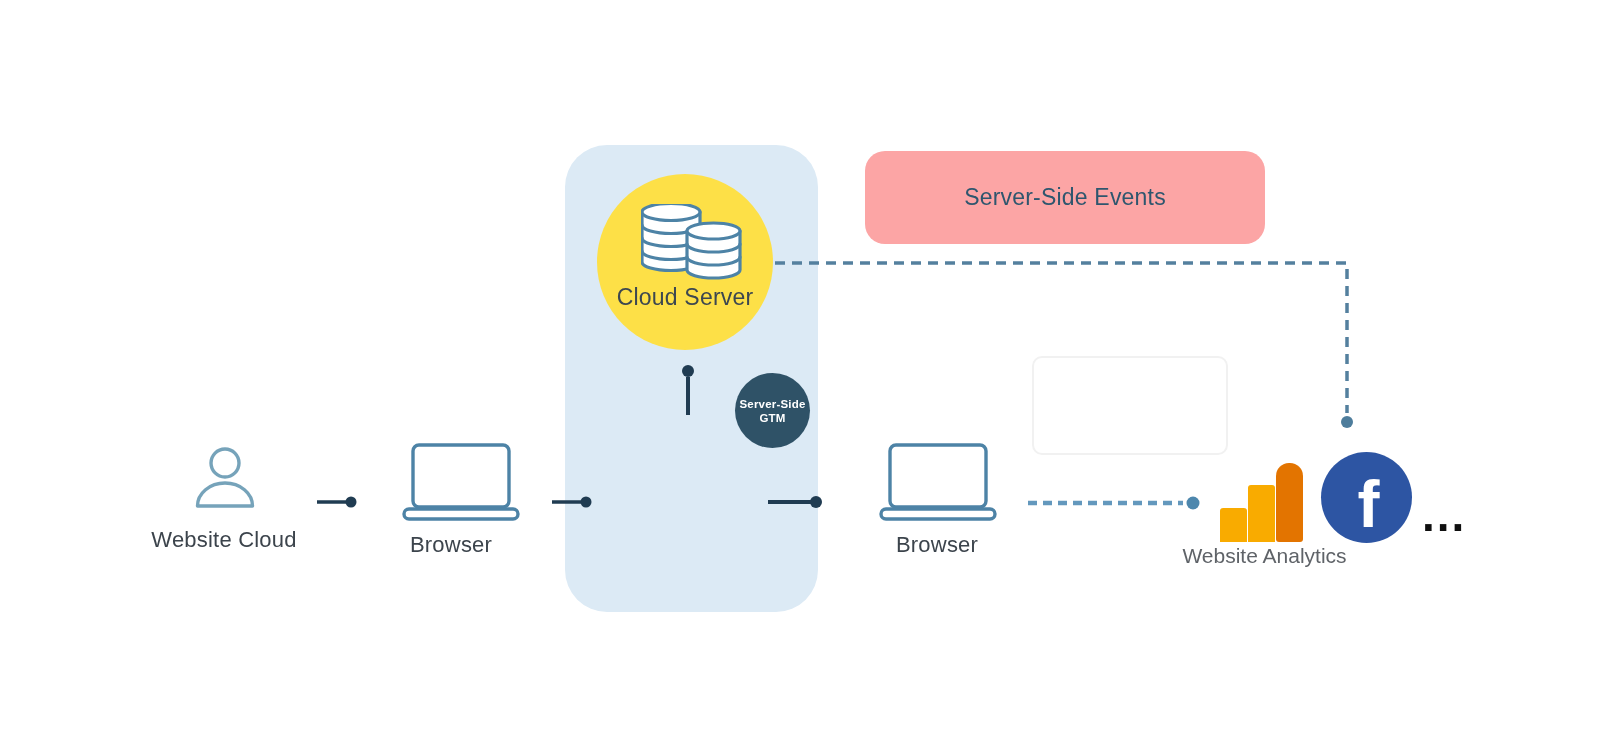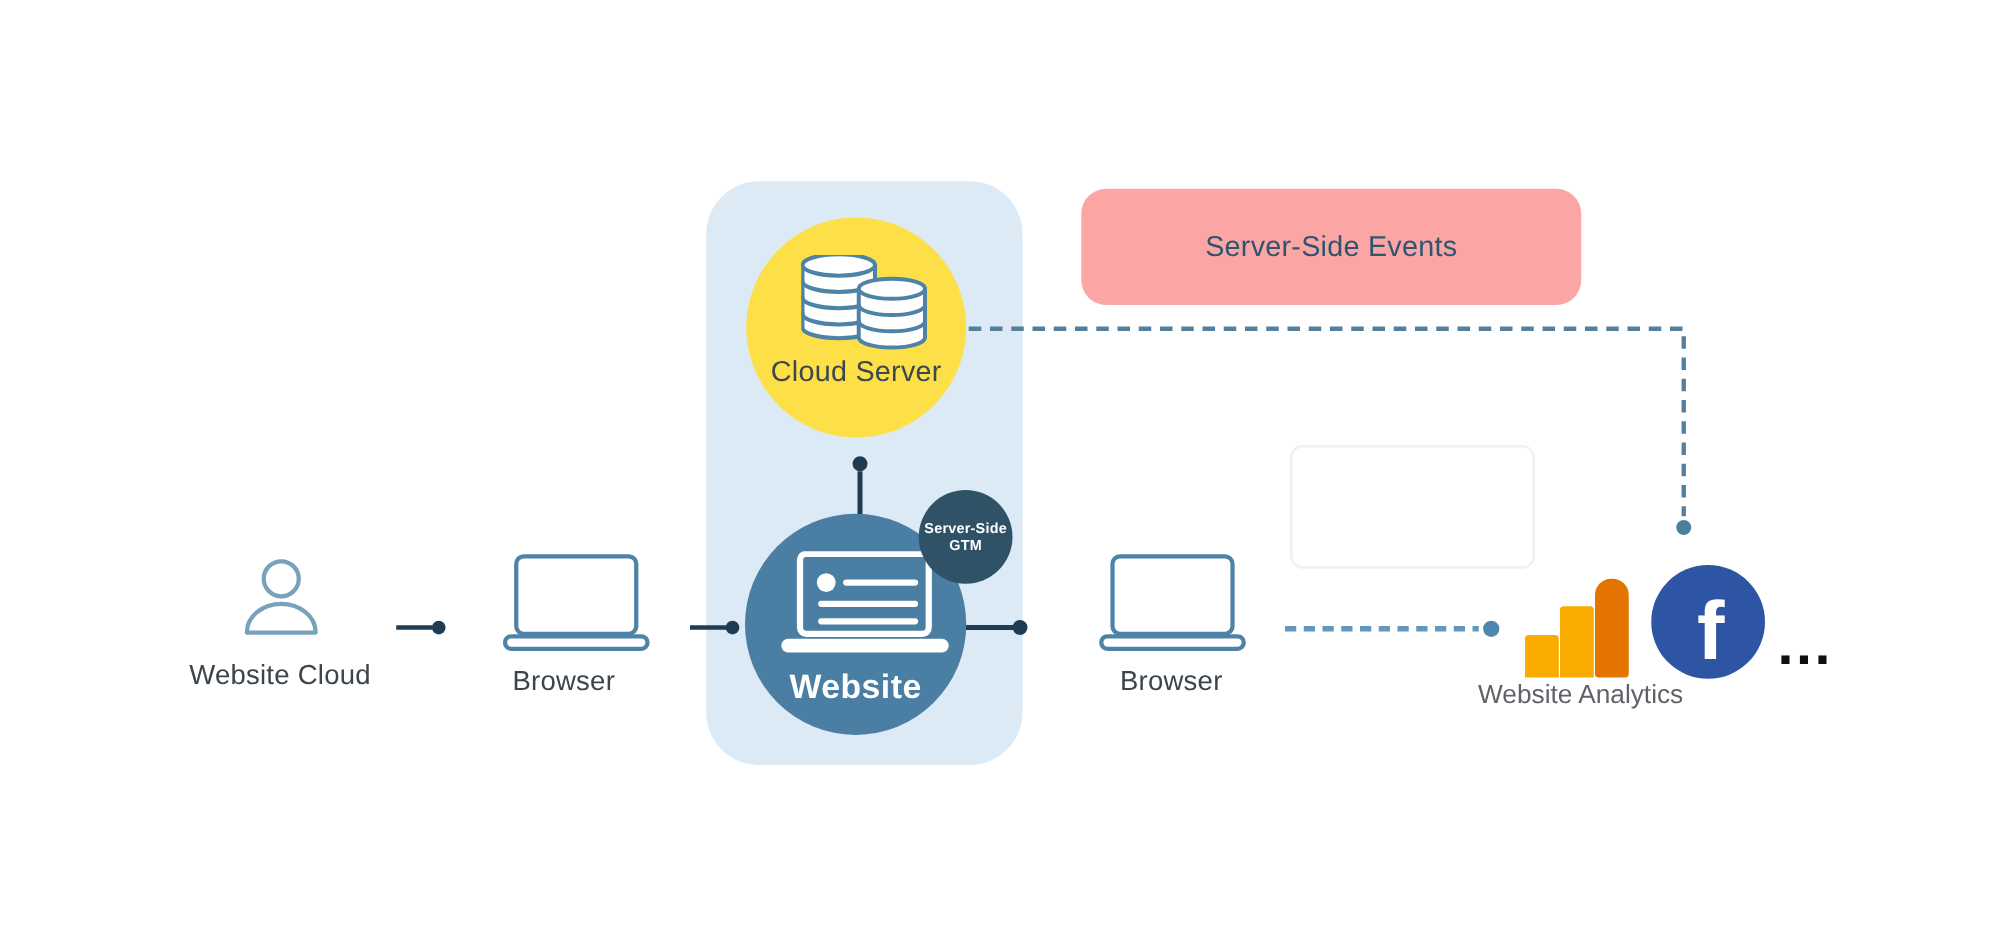--- a/index.html
+++ b/index.html
@@ -49,21 +49,21 @@
     left:596px;top:411px;width:177px;height:177px;
     background:#4a7ea2;border-radius:50%;
   }
   .website-label{
     left:0;top:123px;width:177px;text-align:center;
     font-size:27px;color:#ffffff;font-weight:600;letter-spacing:.4px;
   }
 
   
   .gtm-badge{
-    left:735px;top:392px;width:75px;height:75px;
+    left:735px;top:373px;width:75px;height:75px;
     background:#2f5267;border-radius:50%;
     display:flex;flex-direction:column;align-items:center;justify-content:center;
     text-align:center;
   }
   .gtm-badge span{
     color:#ffffff;font-size:11.5px;font-weight:600;line-height:14px;letter-spacing:.2px;
   }
 
   
   .node-label{
@@ -155,31 +155,20 @@
       <path d="M775,263 H1347 V413" fill="none" stroke="#54809e" stroke-width="3.5" stroke-dasharray="10 7"></path>
       <circle cx="1347" cy="422" r="6" fill="#4e7d9c"></circle>
     </g>
 
     <g>
       <line x1="1028" y1="503" x2="1183" y2="503" stroke="#6398bd" stroke-width="4.5" stroke-dasharray="9 6"></line>
       <circle cx="1193" cy="503" r="6.5" fill="#4d87ad"></circle>
     </g>
   </svg>
 
-  <div class="abs website-circle">
-    <svg class="abs" style="left:27px;top:30px" width="140" height="84" viewBox="0 0 140 84">
-      <rect x="17" y="2" width="103" height="64" rx="5" fill="none" stroke="#ffffff" stroke-width="5"></rect>
-      <circle cx="38" cy="25" r="7.5" fill="#ffffff"></circle>
-      <line x1="54" y1="25" x2="109" y2="25" stroke="#ffffff" stroke-width="5" stroke-linecap="round"></line>
-      <line x1="34" y1="42" x2="109" y2="42" stroke="#ffffff" stroke-width="5" stroke-linecap="round"></line>
-      <line x1="34" y1="56" x2="109" y2="56" stroke="#ffffff" stroke-width="5" stroke-linecap="round"></line>
-      <rect x="2" y="70" width="134" height="11" rx="5.5" fill="#ffffff"></rect>
-    </svg>
-    <div class="abs website-label">Website</div>
-  </div>
 
   <div class="abs gtm-badge">
     <span>Server-Side</span>
     <span>GTM</span>
   </div>
 
   <div>
     <svg class="abs" style="left:194px;top:438px" width="62" height="72" viewBox="0 0 62 72">
       <circle cx="31" cy="25" r="14" fill="none" stroke="#76a3ba" stroke-width="3.4"></circle>
       <path d="M3.5,68 A27.5,23 0 0 1 58.5,68 Z" fill="none" stroke="#76a3ba" stroke-width="3.4" stroke-linejoin="round"></path>

